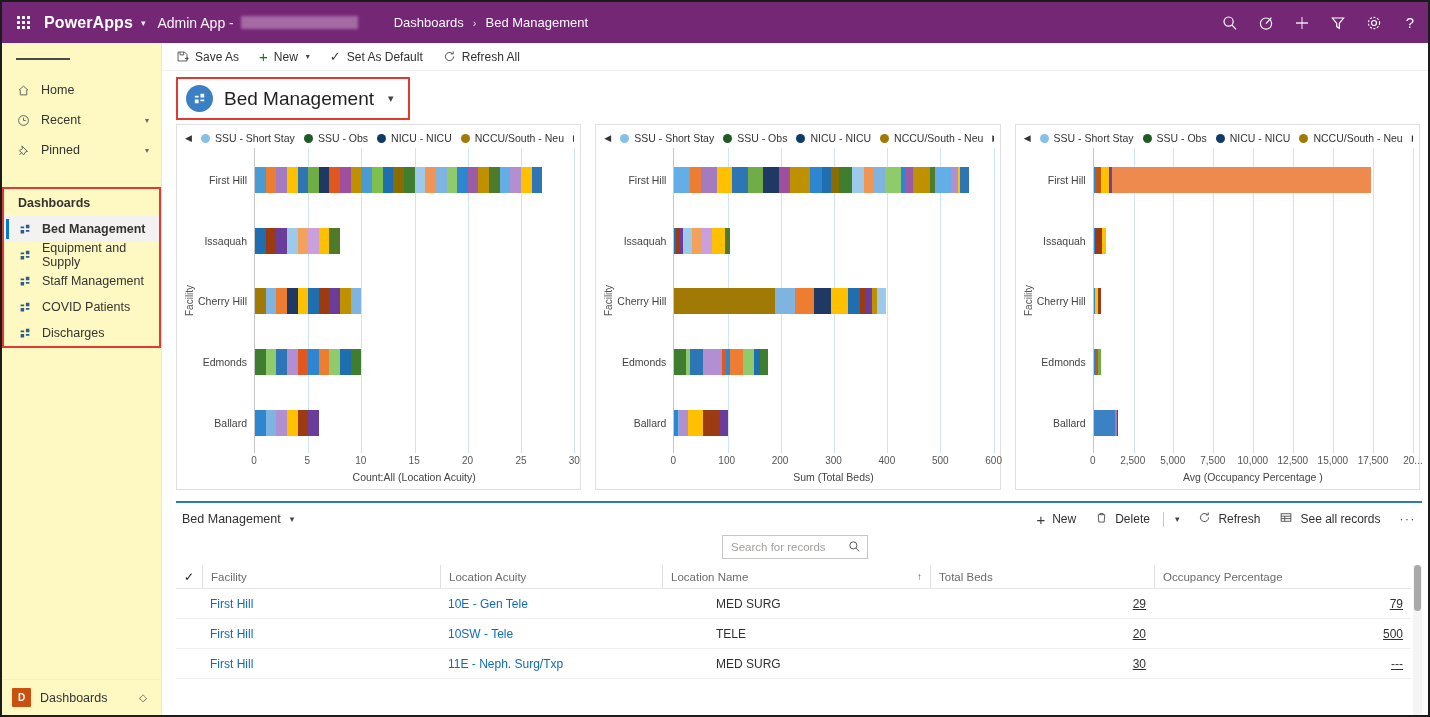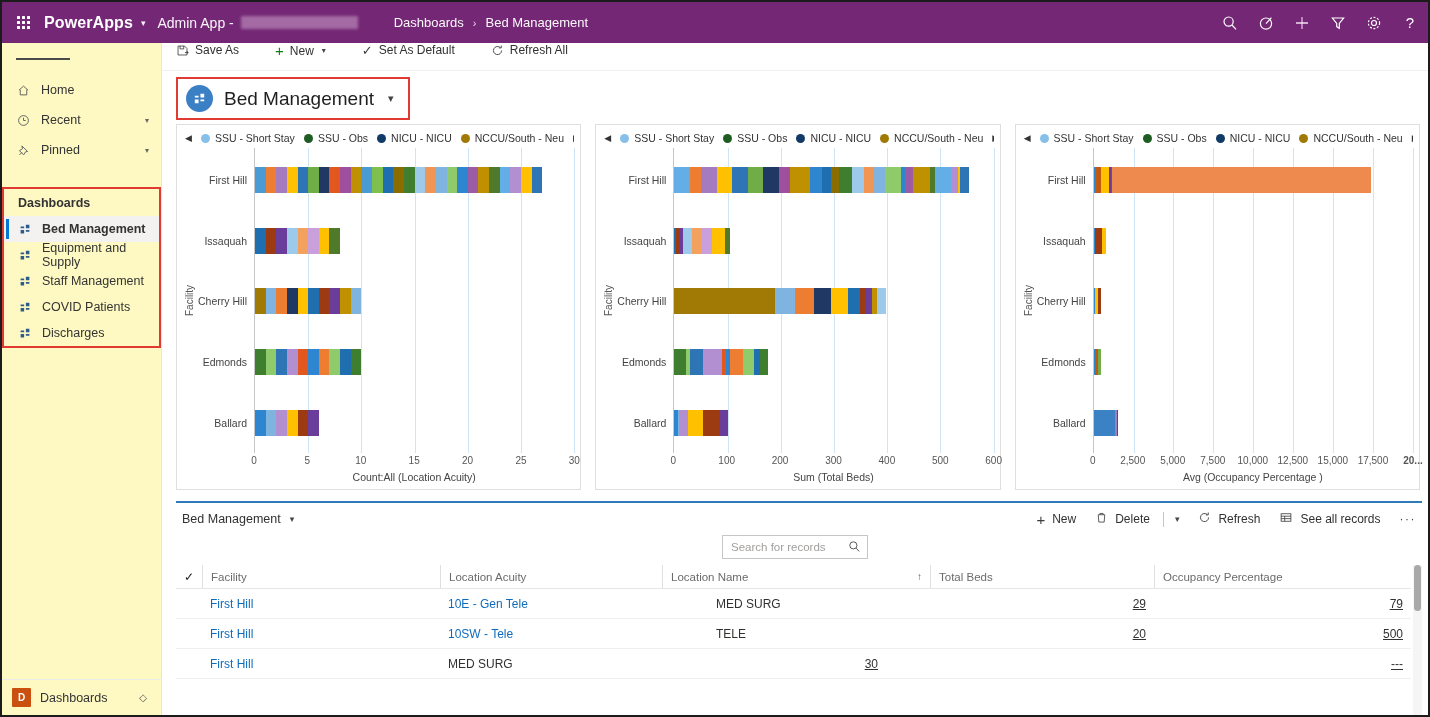--- a/index.html
+++ b/index.html
@@ -82,22 +82,22 @@
     width:19px; height:19px; background:#ca5010; color:#fff; font-size:10px; font-weight:700;
     display:flex; align-items:center; justify-content:center; border-radius:1px;
   }
   .sidenav-footer .lbl { font-size:12.5px; color:#333; }
   .sidenav-footer .updown { margin-left:auto; margin-right:14px; font-size:10px; color:#555; }
 
   
   .main { flex:1 1 auto; min-width:0; display:flex; flex-direction:column; background:#fff; }
 
   .cmdbar {
-    height:28px; flex:0 0 28px; display:flex; align-items:flex-start;
-    padding-left:14px; gap:36px; font-size:12px; color:#323130;
+    height:28px; flex:0 0 28px; display:flex; align-items:center;
+    padding-left:14px; gap:20px; font-size:12px; color:#323130;
     border-bottom:1px solid #f0f0f0;
   }
   .cmd { display:flex; align-items:center; gap:6px; cursor:pointer; white-space:nowrap; }
   .cmd .g { display:flex; align-items:center; }
   .cmd .plus { color:#107c10; font-size:15px; line-height:1; }
   .cmd .chk { color:#3b3b3b; font-size:13px; line-height:1; }
   .cmd .cdown { font-size:8px; color:#444; margin-left:2px; }
 
   .dash-title-wrap { padding:6px 0 2px 14px; }
   .dash-title-box {
@@ -741,21 +741,21 @@
           </div>
           <div class="xaxis" id="c2-xaxis">
               <div class="xtick" style="left: 0%;">0</div>
               <div class="xtick" style="left: 12.5%;">2,500</div>
               <div class="xtick" style="left: 25%;">5,000</div>
               <div class="xtick" style="left: 37.5%;">7,500</div>
               <div class="xtick" style="left: 50%;">10,000</div>
               <div class="xtick" style="left: 62.5%;">12,500</div>
               <div class="xtick" style="left: 75%;">15,000</div>
               <div class="xtick" style="left: 87.5%;">17,500</div>
-              <div class="xtick" style="left: 100%; font-weight: bold;">20...</div>
+              <div class="xtick" style="left: 100%;">20...</div>
             </div>
           <div class="xtitle">Avg (Occupancy Percentage )</div>
         </div>
 
       </div>
 
       <div class="subgrid">
         <div class="subgrid-top">
           <div class="sg-title">
             <span>Bed Management</span>
@@ -847,20 +847,21 @@
                 <div class="td" style="flex:0 0 26px"></div>
                 <div class="td link" style="flex:0 0 238px">First Hill</div>
                 <div class="td link" style="flex:0 0 268px">10SW - Tele</div>
                 <div class="td" style="flex:0 0 222px">TELE</div>
                 <div class="td num" style="flex:0 0 224px">20</div>
                 <div class="td num" style="flex:1 1 auto">500</div>
               </div>
               <div class="trow">
                 <div class="td" style="flex:0 0 26px"></div>
                 <div class="td link" style="flex:0 0 238px">First Hill</div>
+                <div class="td link" style="flex:0 0 268px">11E - Neph. Surg/Txp</div>
                 <div class="td" style="flex:0 0 222px">MED SURG</div>
                 <div class="td num" style="flex:0 0 224px">30</div>
                 <div class="td num" style="flex:1 1 auto">---</div>
               </div>
             </div>
           </div>
           <div class="scrolltrack">
             <div class="scrollthumb"></div>
           </div>
         </div>

